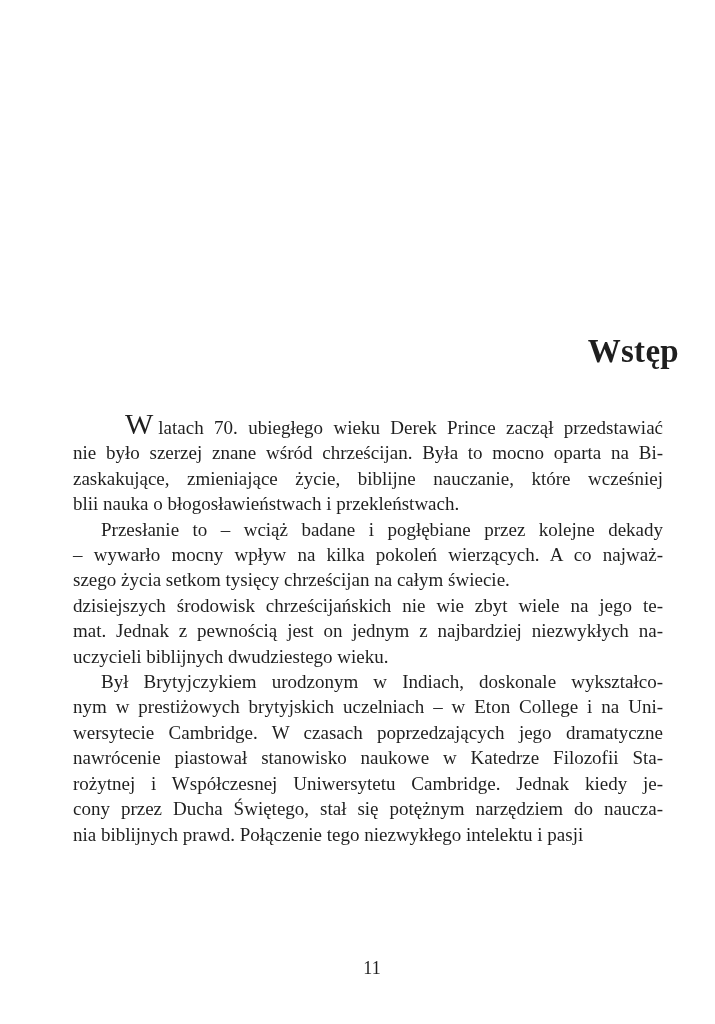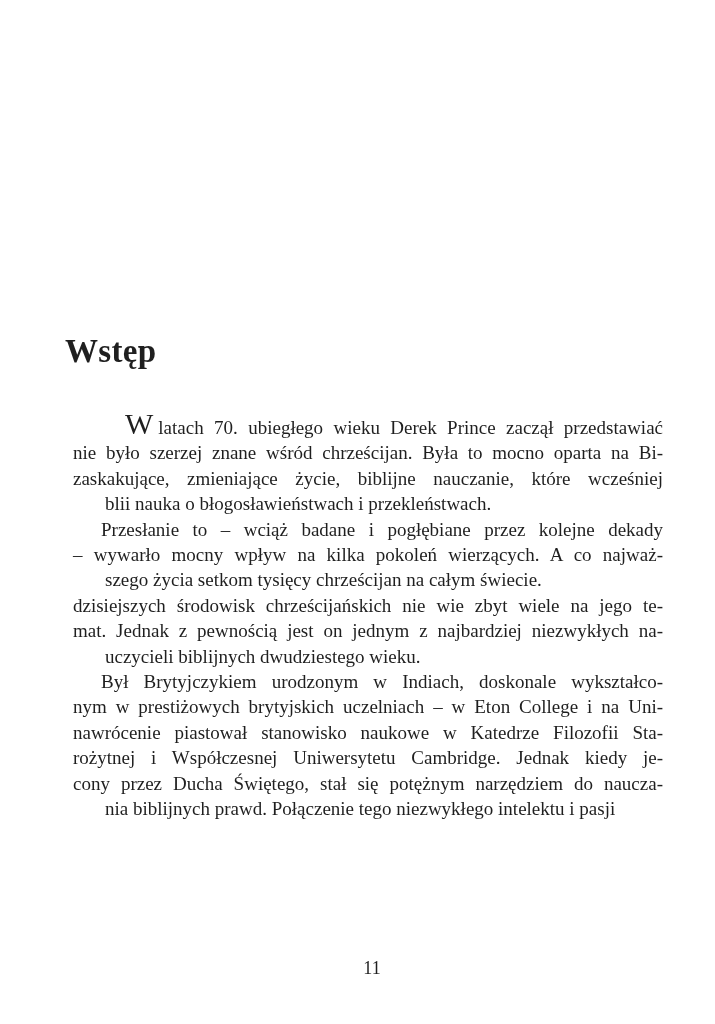--- a/index.html
+++ b/index.html
@@ -17,42 +17,41 @@
     background: var(--paper, #ffffff);
     color: var(--ink, #1f1f1f);
     font-family: "Liberation Serif", "DejaVu Serif", serif;
     overflow: hidden;
   }
   .chapter-title {
     position: absolute;
     top: 333px;
     left: 65px;
     width: 614px;
-    text-align: left;
+    text-align: right;
     font-size: 33px;
     line-height: 36px;
     font-weight: bold;
     letter-spacing: 0.3px;
   }
   .text-block {
     position: absolute;
     top: 411px;
     left: 73px;
     width: 590px;
     font-size: 19px;
     line-height: 25.4px;
   }
   .line {
     text-align: justify;
     text-align-last: justify;
     white-space: normal;
   }
   .line.last {
     text-align-last: left;
-    margin-left: 32px;
   }
   .paragraph .line.first {
     text-indent: 28px;
   }
   .paragraph.opening .line.first {
     text-indent: 52px;
   }
   .initial-cap {
     font-size: 30px;
     line-height: 25.4px;
@@ -87,20 +86,21 @@
         <div class="line last">szego życia setkom tysięcy chrześcijan na całym świecie.</div>
       </div>
       <div class="paragraph">
         <div class="line">dzisiejszych środowisk chrześcijańskich nie wie zbyt wiele na jego te-</div>
         <div class="line">mat. Jednak z pewnością jest on jednym z najbardziej niezwykłych na-</div>
         <div class="line last">uczycieli biblijnych dwudziestego wieku.</div>
       </div>
       <div class="paragraph">
         <div class="line first">Był Brytyjczykiem urodzonym w Indiach, doskonale wykształco-</div>
         <div class="line">nym w prestiżowych brytyjskich uczelniach – w Eton College i na Uni-</div>
+        <div class="line">wersytecie Cambridge. W czasach poprzedzających jego dramatyczne</div>
         <div class="line">nawrócenie piastował stanowisko naukowe w Katedrze Filozofii Sta-</div>
         <div class="line">rożytnej i Współczesnej Uniwersytetu Cambridge. Jednak kiedy je-</div>
         <div class="line">cony przez Ducha Świętego, stał się potężnym narzędziem do naucza-</div>
         <div class="line last">nia biblijnych prawd. Połączenie tego niezwykłego intelektu i pasji</div>
       </div>
     </div>
 
   <div class="page-number">11</div>
 </div>
 

